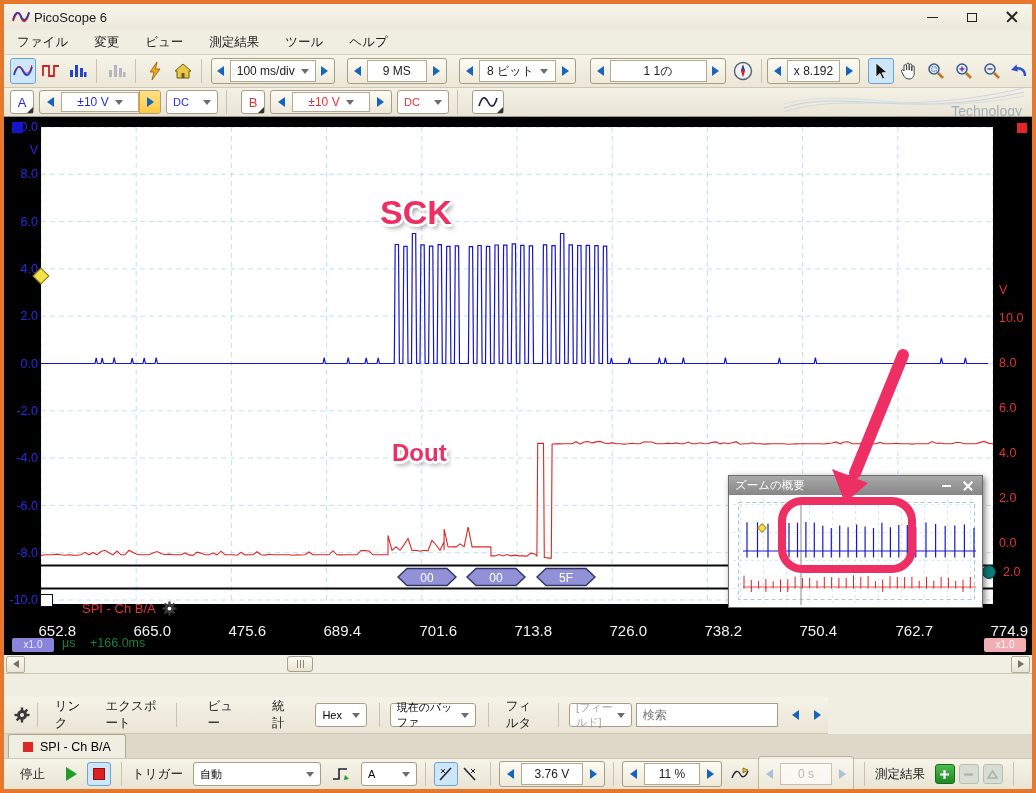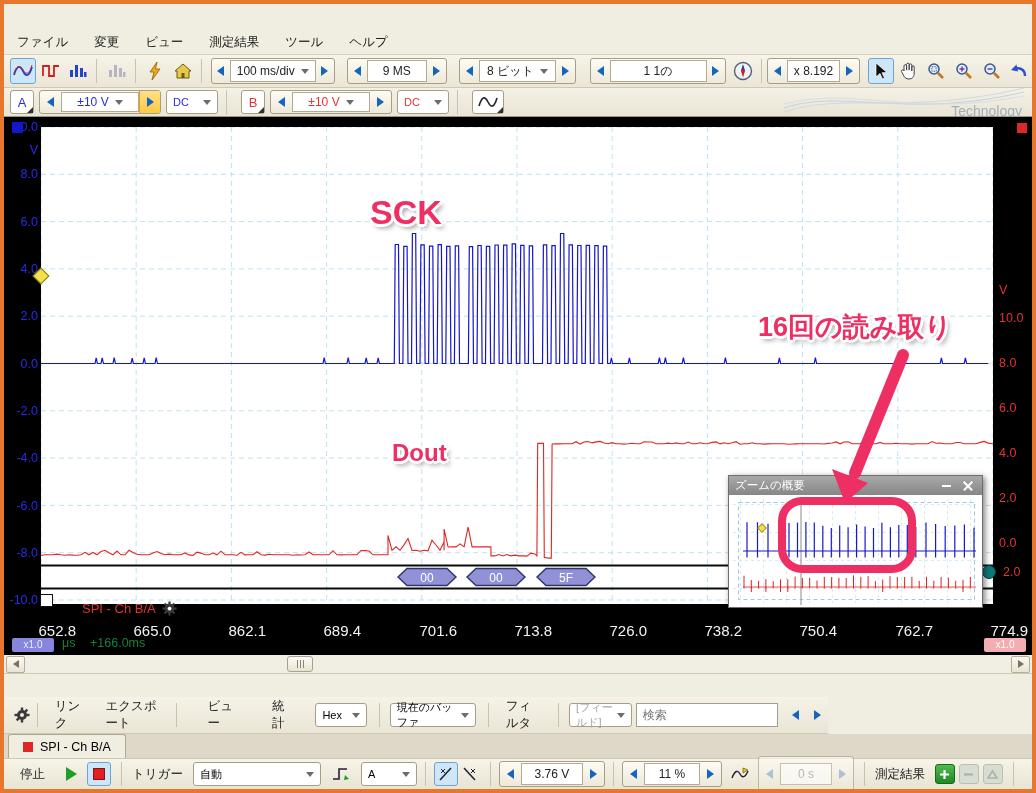--- a/index.html
+++ b/index.html
@@ -82,20 +82,41 @@
   .stop-sq { width:12px; height:12px; background:#e02020; border:1px solid #8c1212; }
   .pmbtn { width:20px; height:20px; border-radius:3px; margin-left:4px; display:flex; align-items:center; justify-content:center; font-size:14px; font-weight:bold; }
   .pm-add { background:linear-gradient(#4fba4f,#1f8a25); color:#fff; border:1px solid #15691a; }
   .pm-dis { background:#d7ddd2; color:#a8b3a6; border:1px solid #b8c0b4; }
 </style>
 </head>
 <body>
 
 <div class="window">
 
+  <div class="titlebar">
+    <svg class="abs" style="left:8px;top:6px" width="18" height="14" viewBox="0 0 18 14">
+      <path d="M1,11 C4,1 7,1 9,7 C11,13 14,13 17,3" fill="none" stroke="#c22" stroke-width="2"></path>
+      <path d="M1,9 C4,0 7,2 9,6 C11,11 14,12 17,2" fill="none" stroke="#1b3fd0" stroke-width="1.4"></path>
+    </svg>
+    <span class="title-text" style="margin-left:30px">PicoScope 6</span>
+    <div style="margin-left:auto;display:flex">
+      <div class="winbtn">
+          <div class="minbar"></div>
+        </div>
+      <div class="winbtn">
+          <div class="maxbox"></div>
+        </div>
+      <div class="winbtn">
+          <div class="closex">
+            <i class="a"></i>
+            <i class="b"></i>
+          </div>
+        </div>
+    </div>
+  </div>
 
   <div class="menubar">
     <span class="menu-item">ファイル</span>
     <span class="menu-item">変更</span>
     <span class="menu-item">ビュー</span>
     <span class="menu-item">測定結果</span>
     <span class="menu-item">ツール</span>
     <span class="menu-item">ヘルプ</span>
   </div>
 
@@ -379,37 +400,36 @@
     <span class="alab r" style="top:447px;left:999px">2.0</span>
     <div class="mark" style="left:978px;top:448px;width:14px;height:14px;border-radius:50%;background:#0e7a7a;border:1.5px solid #053c3c"></div>
 
     <div class="mark" style="left:8px;top:5px;width:11px;height:11px;background:#1515cd"></div>
     <div class="mark" style="left:1013px;top:6px;width:10px;height:10px;background:#e02626"></div>
     <div class="mark" style="left:31px;top:153px;width:12px;height:12px;background:#f2e24a;border:1px solid #8a7a10;transform:rotate(45deg)"></div>
     <div class="mark" style="left:36px;top:477px;width:13px;height:13px;background:#fff;border:1.6px solid #111"></div>
 
     <span class="tlab" style="left:2px">652.8</span>
     <span class="tlab" style="left:97px">665.0</span>
-    <span class="tlab" style="left:192px">862.1</span>
+    <span class="tlab" style="left:192px">475.6</span>
     <span class="tlab" style="left:287px">689.4</span>
     <span class="tlab" style="left:383px">701.6</span>
     <span class="tlab" style="left:478px">713.8</span>
     <span class="tlab" style="left:573px">726.0</span>
     <span class="tlab" style="left:668px">738.2</span>
     <span class="tlab" style="left:763px">750.4</span>
     <span class="tlab" style="left:859px">762.7</span>
     <span class="tlab" style="left:954px">774.9</span>
     <div class="badge" style="left:8px;background:#8886dc;color:#e8e8ff">x1.0</div>
     <span class="legend-txt" style="left:58px">μs</span>
     <span class="legend-txt" style="left:86px">+166.0ms</span>
     <div class="badge" style="left:980px;background:#f2aeb2;color:#fff">x1.0</div>
 
-    <div class="annot" style="left:366px;top:76px;font-size:34px">SCK</div>
+    <div class="annot" style="left:376px;top:76px;font-size:34px">SCK</div>
     <div class="annot" style="left:388px;top:322px;font-size:24px">Dout</div>
-    <div class="annot" style="left:754px;top:192px;font-size:27px">16回の読み取り</div>
 
     <div class="ovwin">
       <div class="ovtitle">
         <span>ズームの概要</span>
         <div style="margin-left:auto;display:flex">
           <div class="ovbtn">
               <div style="width:9px;height:2px;background:#fff"></div>
             </div>
           <div class="ovbtn">
             <div class="closex" style="width:10px;height:10px">

